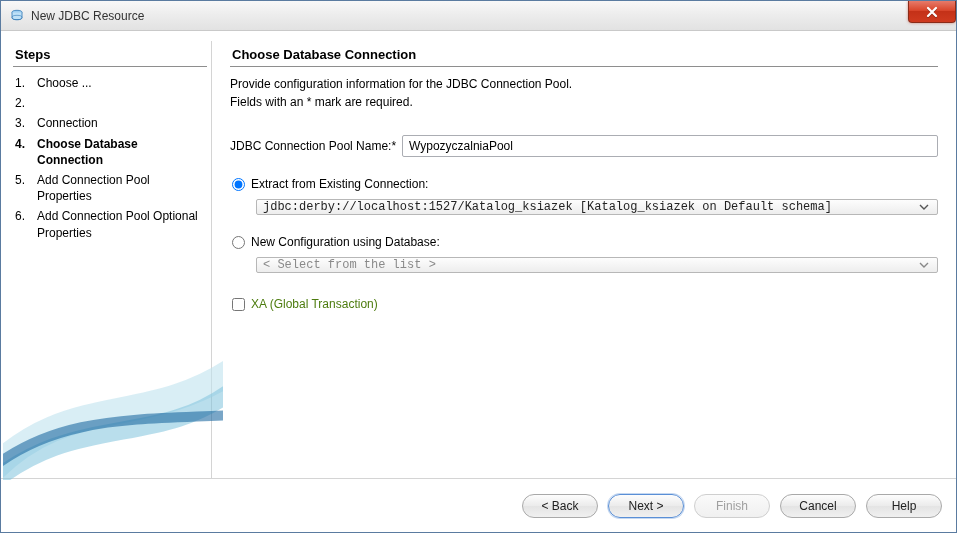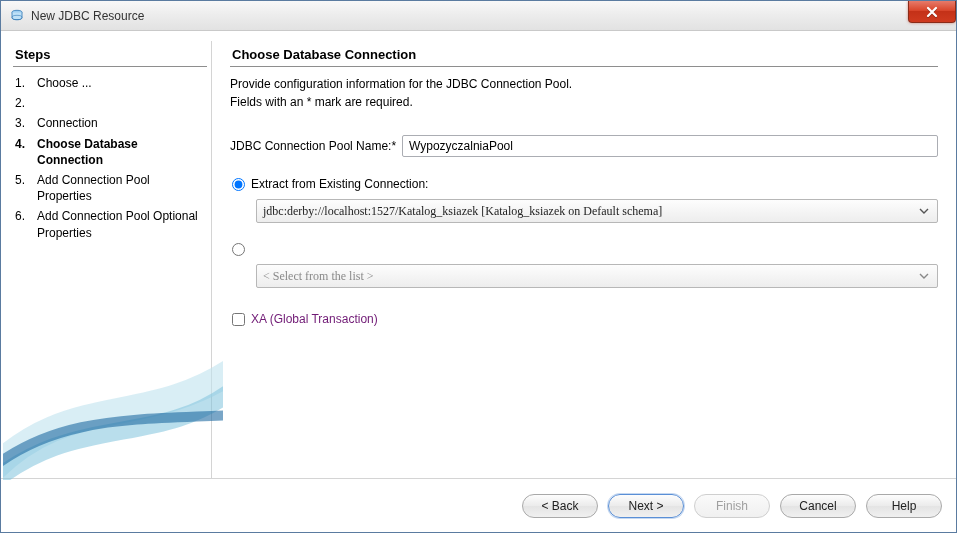--- a/index.html
+++ b/index.html
@@ -125,22 +125,22 @@
     padding: 2px 0;
   }
   .radio-row input[type=radio] { margin: 0 6px 0 2px; }
   .select-row {
     padding: 6px 0 6px 26px;
     position: relative;
     margin-bottom: 12px;
   }
   .select {
     width: 100%;
-    height: 24px;
-    font-family: Liberation Serif, serif;
+    height: 16px;
+    font-family: Liberation Mono, monospace;
     font-size: 12px;
     border: 1px solid #b7b7b7;
     background: linear-gradient(to bottom,#fdfdfd,#ededed);
     padding: 0 24px 0 6px;
     position: relative;
     display: flex;
     align-items: center;
     border-radius: 2px;
     color: #222;
   }
@@ -151,21 +151,21 @@
     display:flex; align-items:center; justify-content:center;
   }
   .select.disabled { color: #8a8a8a; }
   .check-row {
     display: flex;
     align-items: center;
     padding: 6px 0 0 2px;
     margin-top: 6px;
   }
   .check-row input[type=checkbox]{ margin: 0 6px 0 0; }
-  .check-row label { color: #701a75; }
+  .check-row label { color: #4d7c0f; }
 
   
   .swoosh {
     position: absolute;
     left: -10px;
     bottom: -2px;
     width: 220px;
     height: 120px;
     pointer-events: none;
   }
@@ -285,20 +285,21 @@
           <span class="chev">
             <svg width="10" height="10" viewBox="0 0 10 10">
                 <path d="M1 3 L5 7 L9 3" fill="none" stroke="#555" stroke-width="1.4"></path>
               </svg>
           </span>
         </div>
       </div>
 
       <div class="radio-row">
         <input type="radio" name="cfg" id="r-new" style="">
+        <label for="r-new">New Configuration using Database:</label>
       </div>
       <div class="select-row">
         <div class="select disabled">
           <span>&lt; Select from the list &gt;</span>
           <span class="chev">
             <svg width="10" height="10" viewBox="0 0 10 10">
                 <path d="M1 3 L5 7 L9 3" fill="none" stroke="#888" stroke-width="1.4"></path>
               </svg>
           </span>
         </div>

